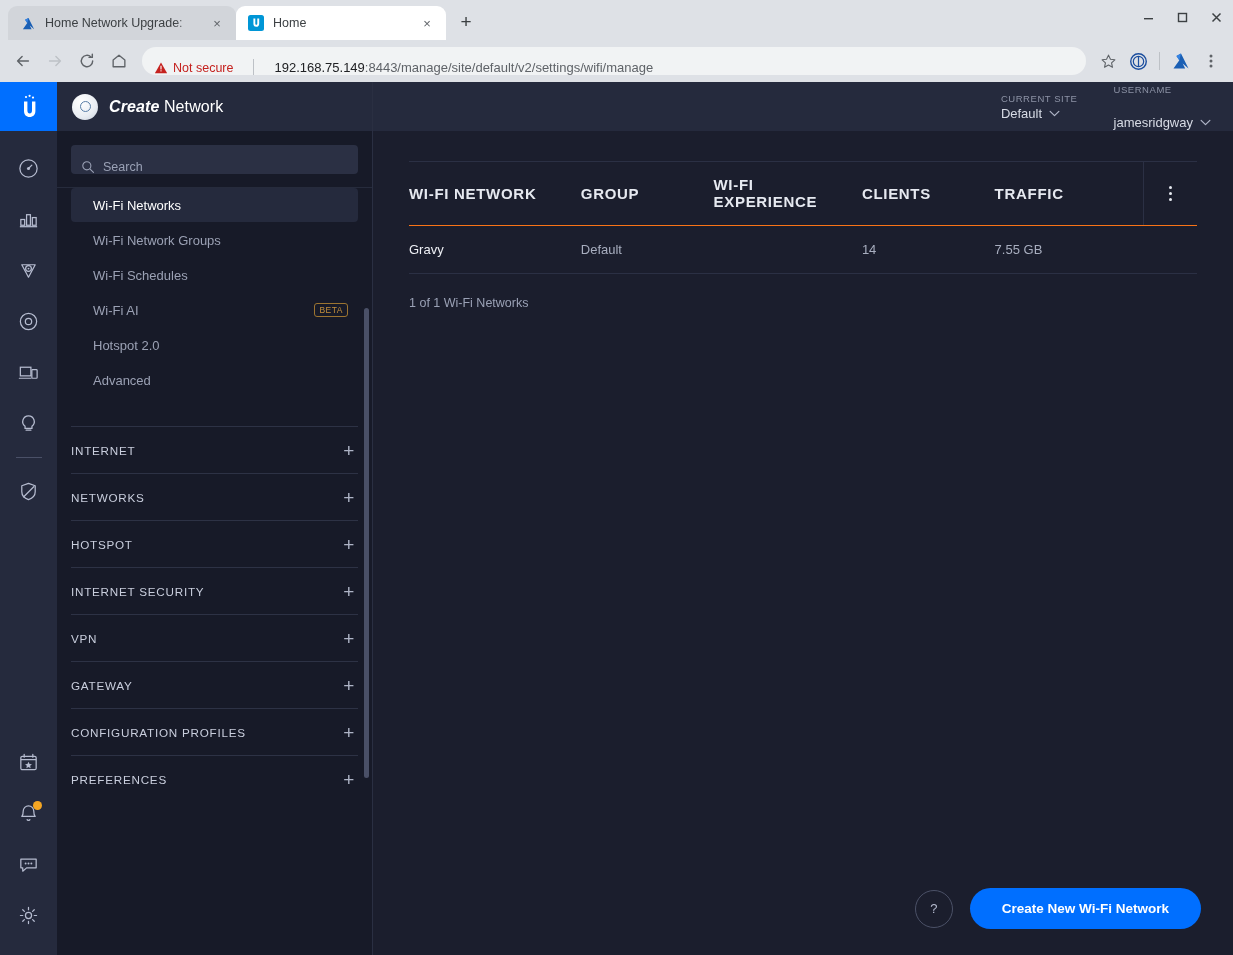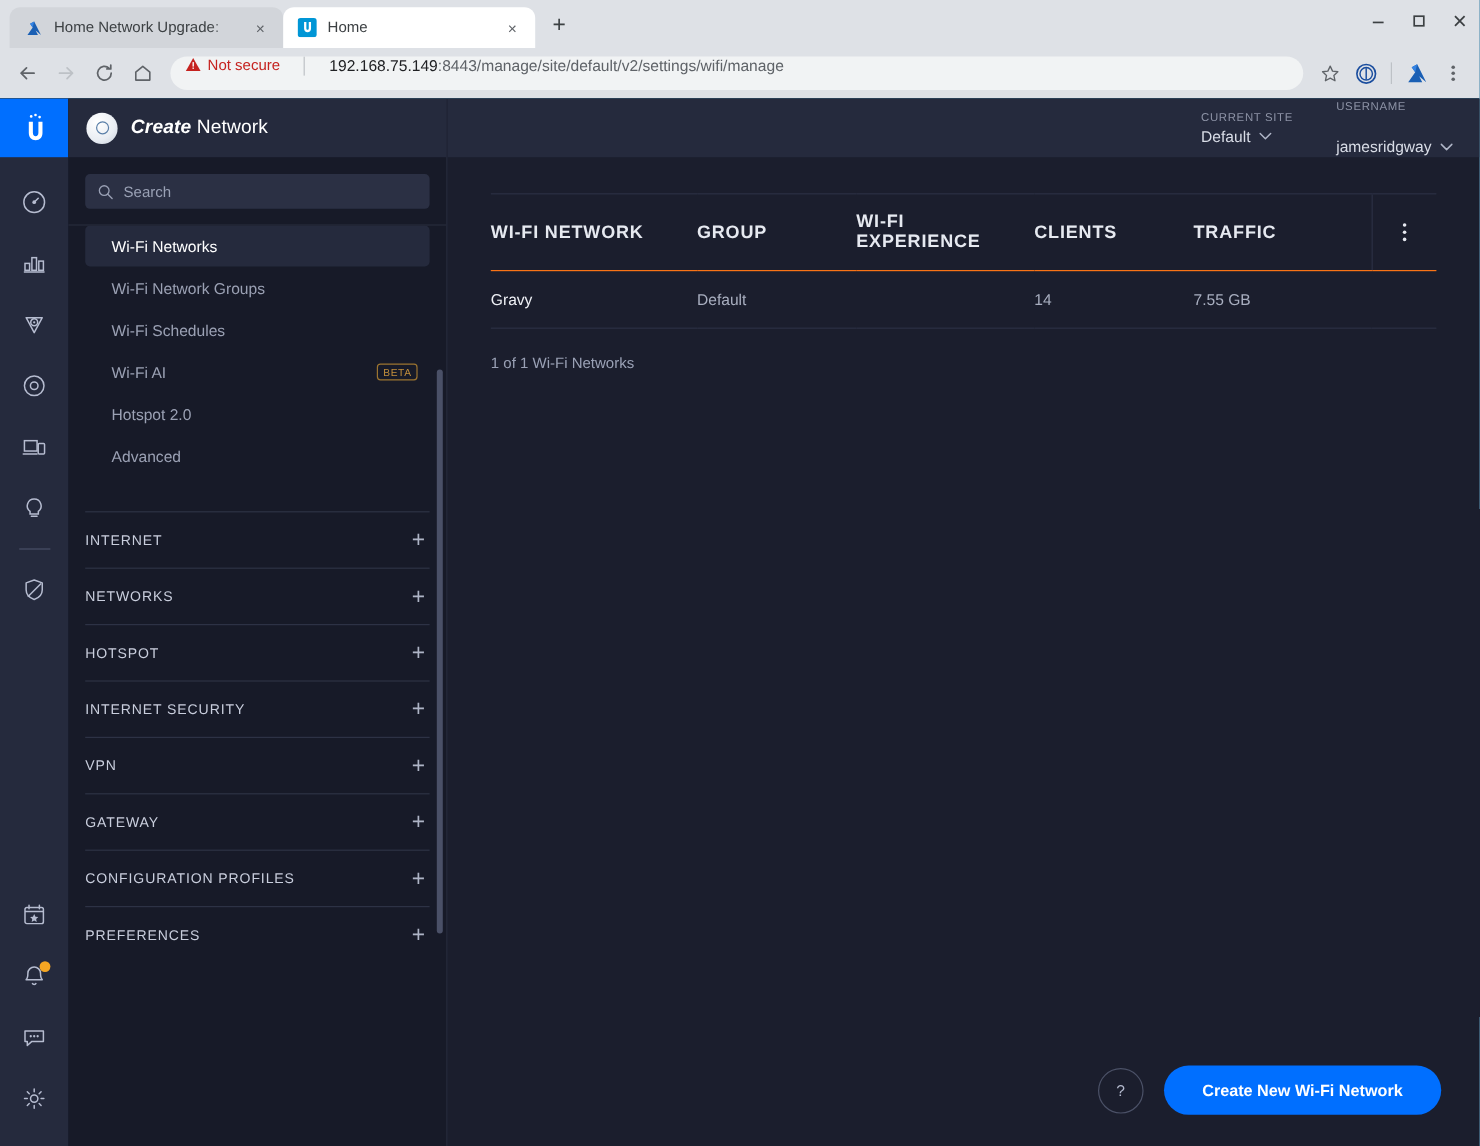--- a/index.html
+++ b/index.html
@@ -50,21 +50,21 @@
     padding: 0 8px; gap: 2px;
   }
   .navbtn {
     width: 30px; height: 30px; border-radius: 50%;
     display: flex; align-items: center; justify-content: center;
     color: #5f6368;
   }
   .navbtn.disabled { color: #bdc1c6; }
   .omnibox {
     flex: 1; height: 28px; background: #f1f3f4; border-radius: 14px;
-    display: flex; align-items: flex-start; padding: 0 10px 0 12px;
+    display: flex; align-items: flex-end; padding: 0 10px 0 12px;
     margin: 0 6px; gap: 16px; overflow: hidden;
   }
   .notsecure { display: flex; align-items: center; gap: 5px; color: #c5221f; font-size: 12.5px; white-space: nowrap; }
   .omni-div { width: 1px; height: 16px; background: #bdc1c6; margin: 0 4px; }
   .url { font-size: 13px; color: #5f6368; white-space: nowrap; }
   .url b { color: #202124; font-weight: 400; }
   .toolbar-icons { display: flex; align-items: center; gap: 2px; }
   .ticon { width: 28px; height: 28px; display: flex; align-items: center; justify-content: center; color: #5f6368; }
   .tool-div { width: 1px; height: 18px; background: #bdc1c6; margin: 0 5px; }
 
@@ -100,21 +100,21 @@
     background: radial-gradient(circle at 35% 30%, #ffffff 0%, #e9edf3 60%, #c8cfdb 100%);
     display:flex; align-items:center; justify-content:center;
   }
   .ap-dot i { width: 11px; height: 11px; border-radius: 50%; border: 1.6px solid #5a7fa8; display:block;}
   .brand { font-size: 16px; color: #fff; letter-spacing: .1px; }
   .brand .u { font-style: italic; font-weight: bold; }
 
   .search-wrap { padding: 14px 14px 13px 14px; border-bottom: 1px solid #262b3c; }
   .search-box {
     height: 29px; background: #2b3044; border-radius: 4px;
-    display:flex; align-items:center; padding: 0 10px; gap: 8px;
+    display:flex; align-items:flex-end; padding: 0 10px; gap: 8px;
   }
   .search-box span.ph { font-size: 12.5px; color: #9aa1b5; }
 
   .classic {
     padding: 16px 0 14px; text-align: center; font-size: 12.3px; color: #8d93a6;
   }
   .classic a { color: #1e85f0; text-decoration: none; font-weight: bold; }
 
   .nav-scroll { flex: 1; overflow: hidden; position: relative; padding: 0 14px; }
   .scrollbar {

